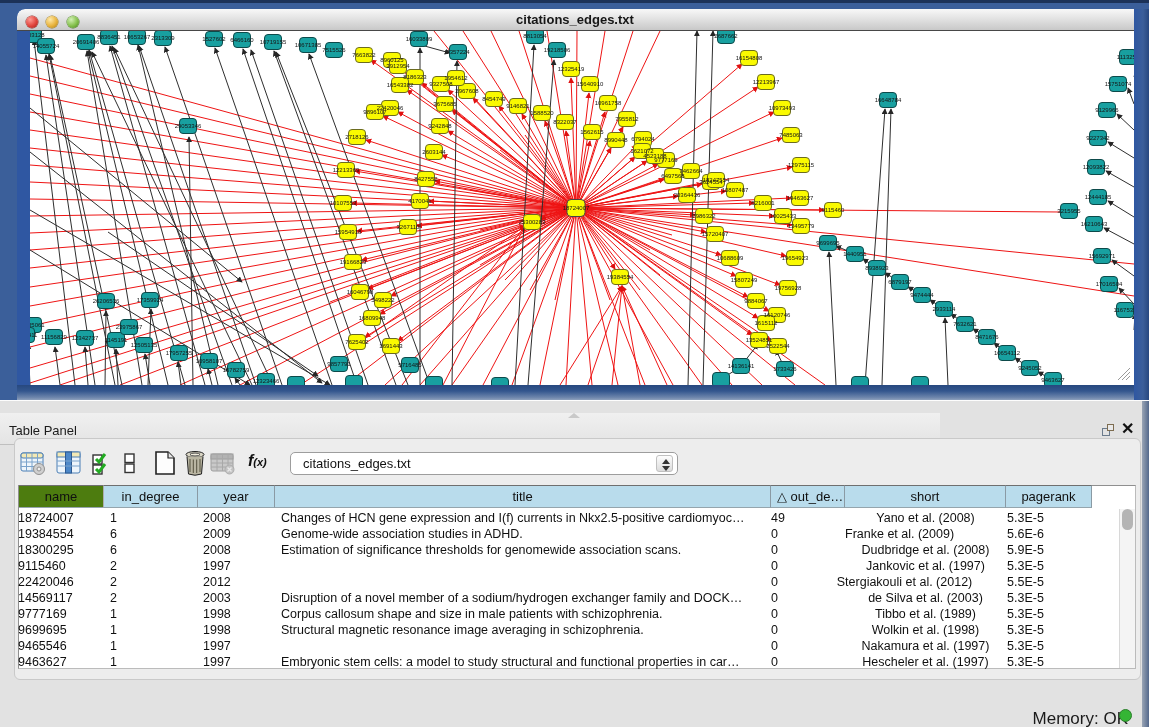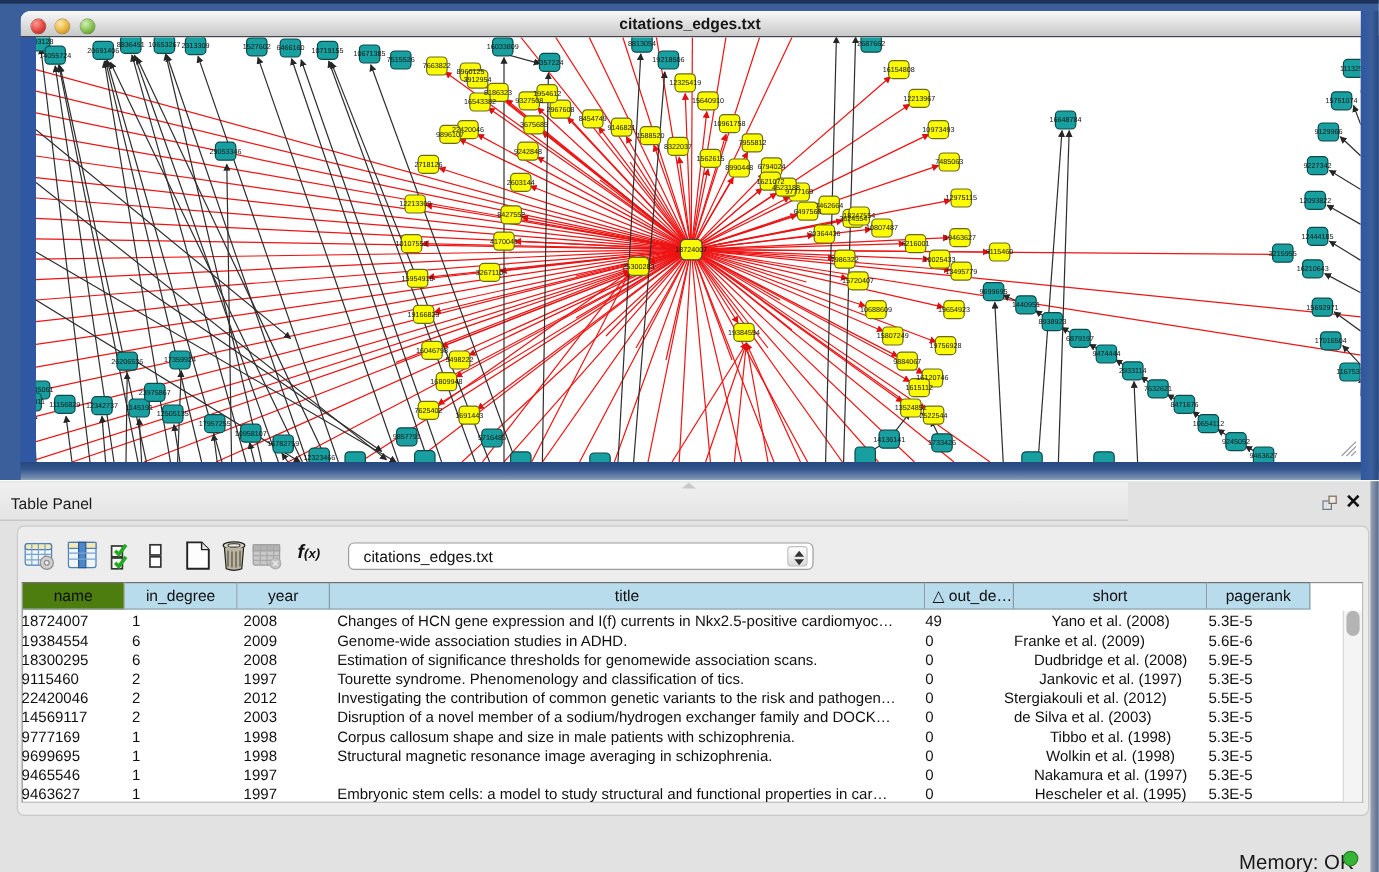--- a/index.html
+++ b/index.html
@@ -17,21 +17,21 @@
 #lr{left:9px;background:radial-gradient(circle at 35% 30%,#ff9a93,#e0443c 55%,#9c1f1a);box-shadow:0 0 0 .5px #8c2b26}
 #ly{left:29px;background:radial-gradient(circle at 35% 30%,#ffe9a8,#e8b33c 55%,#a87b14);box-shadow:0 0 0 .5px #9c7a22}
 #lg{left:50px;background:radial-gradient(circle at 35% 30%,#d2f0b4,#84c04c 55%,#447d1e);box-shadow:0 0 0 .5px #4f7d2a}
 #canvas{position:absolute;left:13px;top:22px;width:1104px;height:354px;background:#fff;overflow:hidden}
 #bframe{position:absolute;left:0;top:376px;width:100%;height:15px;
  background:linear-gradient(180deg,#27487f,#33568e 40%,#7088ad 85%,#8fa2bd)}
 #rframe{position:absolute;top:0;right:0;width:15px;height:391px;
  background:linear-gradient(90deg,#2f57a2,#3b5f9a 60%,#27487f)}
 
 #panel{position:absolute;left:0;top:400px;width:1149px;height:327px;background:#e2e2e2;border-top:1px solid #fdfdfd}
-#phead{position:absolute;left:0;top:1px;width:940px;height:32px;
+#phead{position:absolute;left:0;top:12px;width:940px;height:32px;
  background:linear-gradient(180deg,#f0f0f0,#e4e4e4);border-bottom:1px solid #bfbfbf;
  font-size:13px;color:#1c1c1c}
 #phead .lbl{position:absolute;left:9px;top:10px}
 #notch{position:absolute;left:568px;top:0;width:0;height:0;border-left:6px solid transparent;
  border-right:6px solid transparent;border-bottom:5px solid #c9c9c9}
 #float-ic{position:absolute;left:1102px;top:11px;width:13px;height:13px}
 #float-ic .sq1{position:absolute;left:0;top:4px;width:8px;height:8px;border:1.5px solid #6b7b8c}
 #float-ic .sq2{position:absolute;left:5px;top:0;width:7px;height:7px;border:1.5px solid #7d6c50;background:#e9e9e9}
 #close-x{position:absolute;left:1121px;top:6px;font-size:16px;font-weight:bold;color:#111}
 #inner{position:absolute;left:14px;top:37px;width:1127px;height:242px;background:#ededed;
@@ -673,50 +673,48 @@
       <span style="left:203px">2008</span>
 <span style="left:281px;width:486px" class="ell">Estimation of significance thresholds for genomewide association scans.</span>
       <span style="left:771px">0</span>
 <span style="left:845px;width:161px;text-align:center">Dudbridge et al. (2008)</span>
       <span style="left:1007px">5.9E-5</span>
 </div>
 <div class="tr" style="top:157px">
 <span style="left:18px">9115460</span>
       <span style="left:110px">2</span>
       <span style="left:203px">1997</span>
-<span style="left:281px;width:486px" class="ell">Tourette syndrome. Phenomenology and classification of tics.</span>
       <span style="left:771px">0</span>
 <span style="left:845px;width:161px;text-align:center">Jankovic et al. (1997)</span>
       <span style="left:1007px">5.3E-5</span>
 </div>
 <div class="tr" style="top:173px">
 <span style="left:18px">22420046</span>
       <span style="left:110px">2</span>
       <span style="left:203px">2012</span>
-<span style="left:281px;width:486px" class="ell">Investigating the contribution of common genetic variants to the risk and pathogen…</span>
       <span style="left:771px">0</span>
 <span style="left:824px;width:161px;text-align:center">Stergiakouli et al. (2012)</span>
       <span style="left:1007px">5.5E-5</span>
 </div>
 <div class="tr" style="top:189px">
 <span style="left:18px">14569117</span>
       <span style="left:110px">2</span>
       <span style="left:203px">2003</span>
 <span style="left:281px;width:486px" class="ell">Disruption of a novel member of a sodium/hydrogen exchanger family and DOCK…</span>
       <span style="left:771px">0</span>
-<span style="left:845px;width:161px;text-align:left">de Silva et al. (2003)</span>
+<span style="left:845px;width:161px;text-align:center">de Silva et al. (2003)</span>
       <span style="left:1007px">5.3E-5</span>
 </div>
 <div class="tr" style="top:205px">
 <span style="left:18px">9777169</span>
       <span style="left:110px">1</span>
       <span style="left:203px">1998</span>
 <span style="left:281px;width:486px" class="ell">Corpus callosum shape and size in male patients with schizophrenia.</span>
       <span style="left:771px">0</span>
-<span style="left:845px;width:161px;text-align:center">Tibbo et al. (1998)</span>
+<span style="left:845px;width:161px;text-align:center">Tibbo et al. (1989)</span>
       <span style="left:1007px">5.3E-5</span>
 </div>
 <div class="tr" style="top:221px">
 <span style="left:18px">9699695</span>
       <span style="left:110px">1</span>
       <span style="left:203px">1998</span>
 <span style="left:281px;width:486px" class="ell">Structural magnetic resonance image averaging in schizophrenia.</span>
       <span style="left:771px">0</span>
 <span style="left:845px;width:161px;text-align:center">Wolkin et al. (1998)</span>
       <span style="left:1007px">5.3E-5</span>
@@ -728,21 +726,21 @@
       <span style="left:771px">0</span>
 <span style="left:845px;width:161px;text-align:center">Nakamura et al. (1997)</span>
       <span style="left:1007px">5.3E-5</span>
 </div>
 <div class="tr" style="top:253px">
 <span style="left:18px">9463627</span>
       <span style="left:110px">1</span>
       <span style="left:203px">1997</span>
 <span style="left:281px;width:486px" class="ell">Embryonic stem cells: a model to study structural and functional properties in car…</span>
       <span style="left:771px">0</span>
-<span style="left:845px;width:161px;text-align:center">Hescheler et al. (1995)</span>
+<span style="left:845px;width:161px;text-align:center">Hescheler et al. (1997)</span>
       <span style="left:1007px">5.3E-5</span>
 </div>
  <div id="vsb">
       <div class="thumb"></div>
     </div>
  <div id="status">Memory: OK</div>
  <div id="memdot"></div>
  <div id="rstrip"></div>
 </div>
 </body></html>

